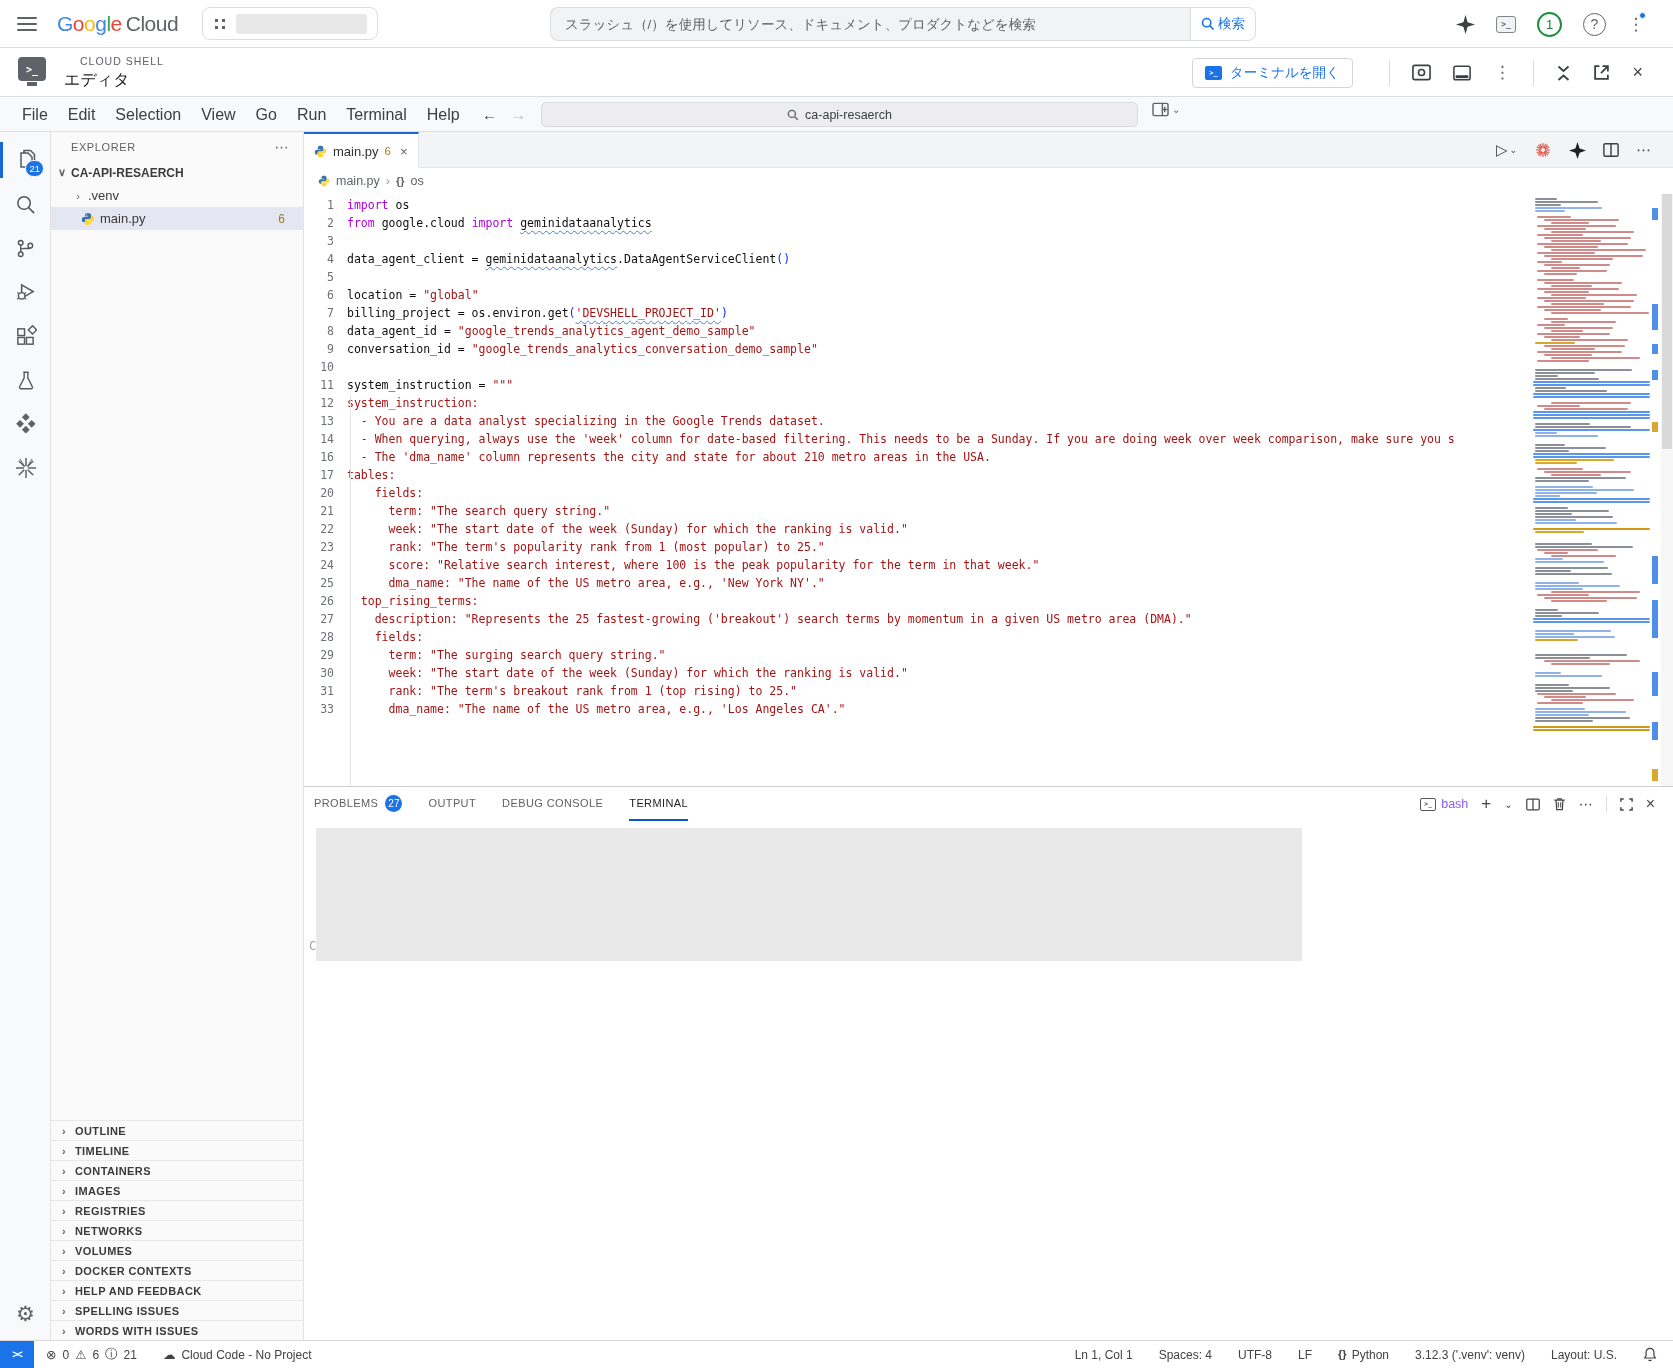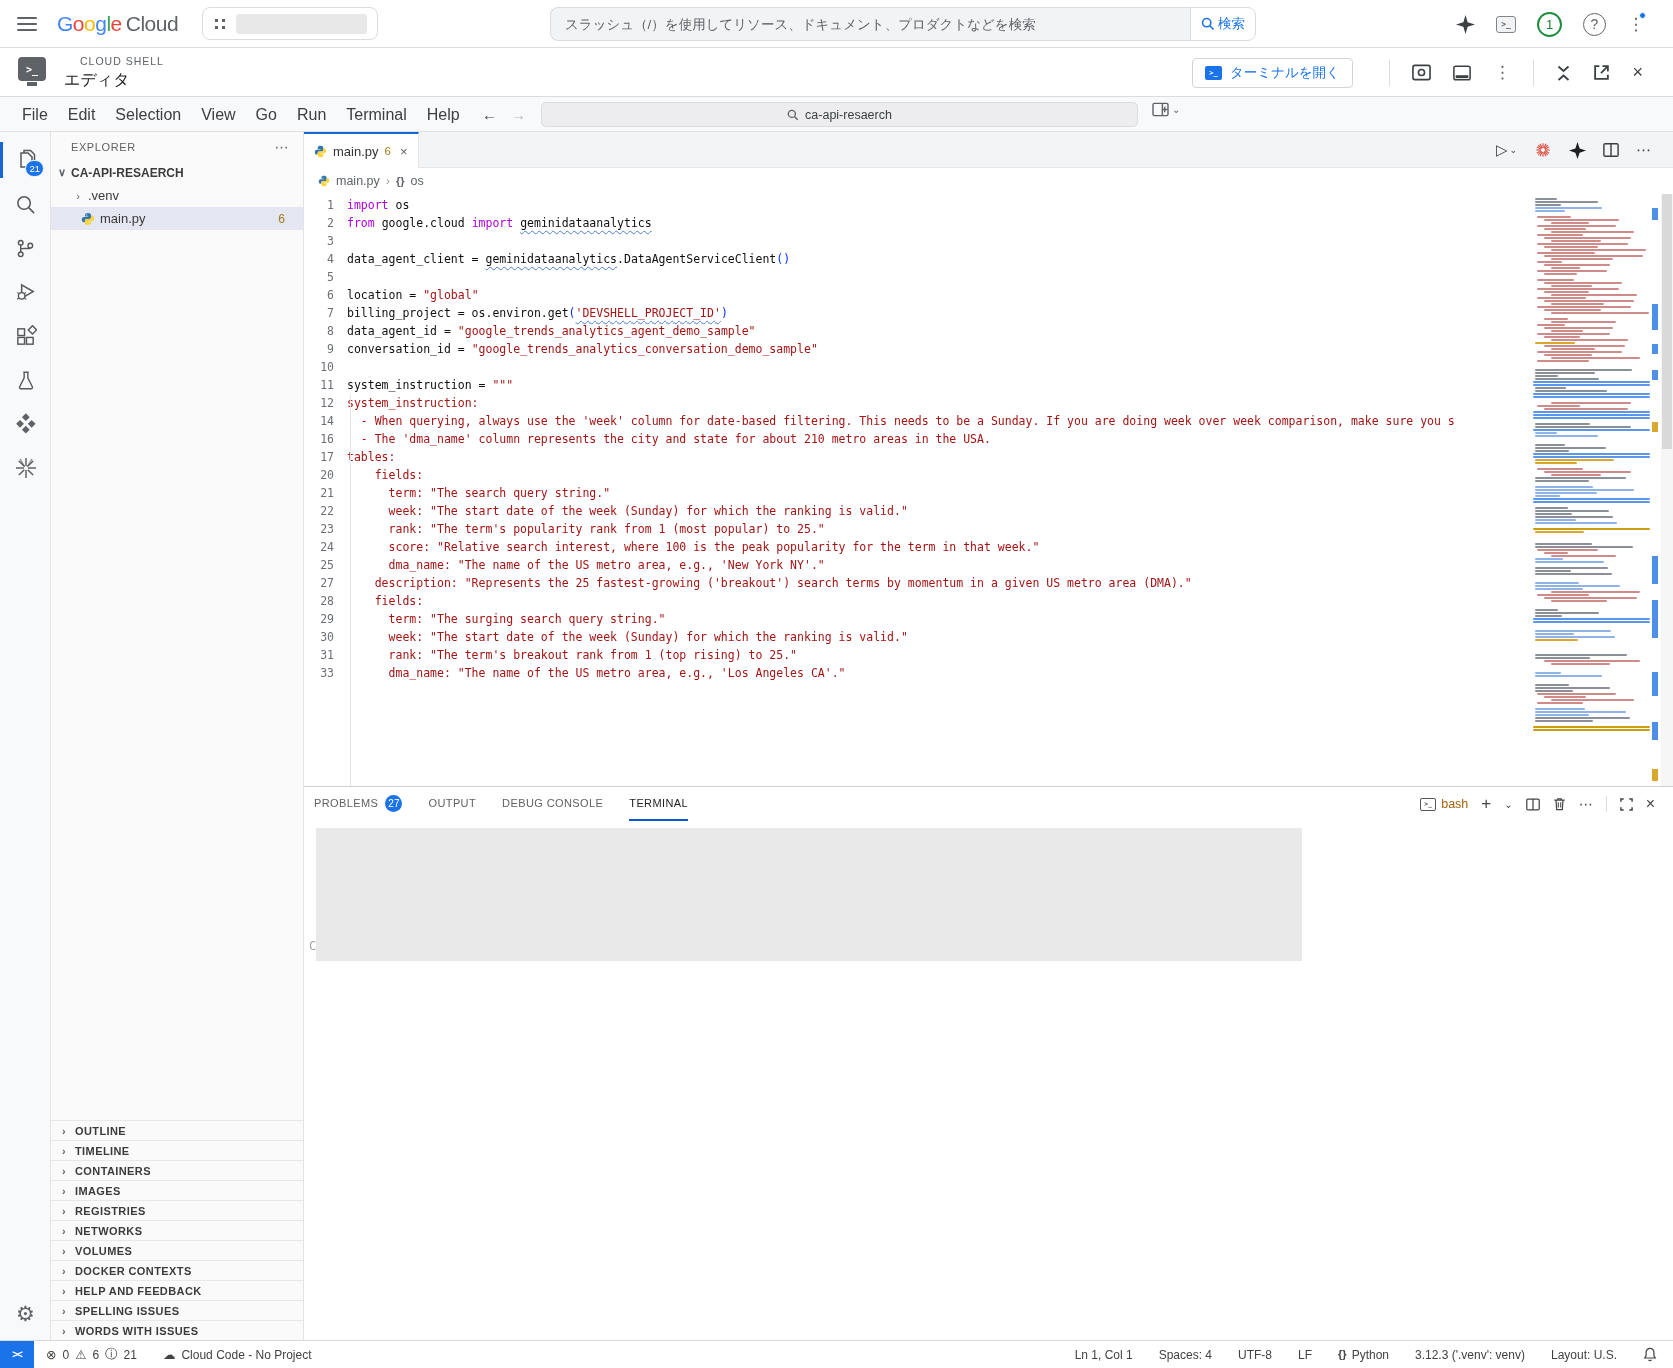--- a/index.html
+++ b/index.html
@@ -150,21 +150,21 @@
     color:#616161; cursor:pointer; border-bottom:2px solid transparent; }
   .panel-tab.active { color:#1f1f1f; border-bottom-color:#0b57d0; }
   .p-badge { min-width:17px; height:17px; border-radius:9px; background:#1a73e8; color:#fff; font-size:10px;
     display:flex; align-items:center; justify-content:center; padding:0 3px; letter-spacing:0; }
   .panel-ctrls { position:absolute; right:18px; top:0; height:34px; display:flex; align-items:center;
     gap:13px; color:#444; }
   .pc { font-size:14px; color:#444; cursor:pointer; display:flex; align-items:center; gap:5px; }
   .bash-sq { width:16px; height:13px; border:1.3px solid #555; border-radius:2px;
     font-family:"DejaVu Sans Mono", monospace; font-size:6.5px; font-weight:bold; color:#555;
     display:flex; align-items:center; justify-content:center; }
-  .bash-label { font-size:12.5px; color:#a16207; }
+  .bash-label { font-size:12.5px; color:#8b5cf6; }
   .term-block { position:absolute; left:12px; top:41px; width:986px; height:133px; background:#e9e9e9; }
   .term-c { position:absolute; left:-7px; bottom:8px; color:#9aa0a6; font-family:"DejaVu Sans Mono", monospace; font-size:12px; }
 
   
   .status-bar { position:absolute; left:0; top:1340px; width:1673px; height:28px; background:#fff;
     border-top:1px solid #d9d9d9; display:flex; align-items:center; font-size:12px; color:#424242; }
   .remote { width:34px; height:28px; background:#1a73e8; color:#fff; display:flex; align-items:center;
     justify-content:center; font-size:10px; font-weight:bold; letter-spacing:-1px; cursor:pointer; }
   .sb-left { display:flex; align-items:center; gap:6px; margin-left:12px; cursor:pointer; }
   .sb-ico { font-size:12.5px; color:#424242; }
@@ -501,29 +501,31 @@
             <div class="code-line"><span class="ln">3</span><span></span></div>
             <div class="code-line"><span class="ln">4</span><span><span class="tok-p">data_agent_client = </span><span class="tok-u">geminidataanalytics</span><span class="tok-p">.DataAgentServiceClient</span><span class="tok-b">()</span></span></div>
             <div class="code-line"><span class="ln">5</span><span></span></div>
             <div class="code-line"><span class="ln">6</span><span><span class="tok-p">location = </span><span class="tok-s">"global"</span></span></div>
             <div class="code-line"><span class="ln">7</span><span><span class="tok-p">billing_project = os.environ.get</span><span class="tok-b">(</span><span class="tok-v">'DEVSHELL_PROJECT_ID'</span><span class="tok-b">)</span></span></div>
             <div class="code-line"><span class="ln">8</span><span><span class="tok-p">data_agent_id = </span><span class="tok-s">"google_trends_analytics_agent_demo_sample"</span></span></div>
             <div class="code-line"><span class="ln">9</span><span><span class="tok-p">conversation_id = </span><span class="tok-s">"google_trends_analytics_conversation_demo_sample"</span></span></div>
             <div class="code-line"><span class="ln">10</span><span></span></div>
             <div class="code-line"><span class="ln">11</span><span><span class="tok-p">system_instruction = </span><span class="tok-s">"""</span></span></div>
             <div class="code-line"><span class="ln">12</span><span><span class="tok-s">system_instruction:</span></span></div>
+            <div class="code-line"><span class="ln">13</span><span><span class="tok-s">  - You are a data analyst specializing in the Google Trends dataset.</span></span></div>
             <div class="code-line"><span class="ln">14</span><span><span class="tok-s">  - When querying, always use the 'week' column for date-based filtering. This needs to be a Sunday. If you are doing week over week comparison, make sure you s</span></span></div>
             <div class="code-line"><span class="ln">16</span><span><span class="tok-s">  - The 'dma_name' column represents the city and state for about 210 metro areas in the USA.</span></span></div>
             <div class="code-line"><span class="ln">17</span><span><span class="tok-s">tables:</span></span></div>
             <div class="code-line"><span class="ln">20</span><span><span class="tok-s">    fields:</span></span></div>
             <div class="code-line"><span class="ln">21</span><span><span class="tok-s">      term: "The search query string."</span></span></div>
             <div class="code-line"><span class="ln">22</span><span><span class="tok-s">      week: "The start date of the week (Sunday) for which the ranking is valid."</span></span></div>
             <div class="code-line"><span class="ln">23</span><span><span class="tok-s">      rank: "The term's popularity rank from 1 (most popular) to 25."</span></span></div>
             <div class="code-line"><span class="ln">24</span><span><span class="tok-s">      score: "Relative search interest, where 100 is the peak popularity for the term in that week."</span></span></div>
             <div class="code-line"><span class="ln">25</span><span><span class="tok-s">      dma_name: "The name of the US metro area, e.g., 'New York NY'."</span></span></div>
+            <div class="code-line"><span class="ln">26</span><span><span class="tok-s">  top_rising_terms:</span></span></div>
             <div class="code-line"><span class="ln">27</span><span><span class="tok-s">    description: "Represents the 25 fastest-growing ('breakout') search terms by momentum in a given US metro area (DMA)."</span></span></div>
             <div class="code-line"><span class="ln">28</span><span><span class="tok-s">    fields:</span></span></div>
             <div class="code-line"><span class="ln">29</span><span><span class="tok-s">      term: "The surging search query string."</span></span></div>
             <div class="code-line"><span class="ln">30</span><span><span class="tok-s">      week: "The start date of the week (Sunday) for which the ranking is valid."</span></span></div>
             <div class="code-line"><span class="ln">31</span><span><span class="tok-s">      rank: "The term's breakout rank from 1 (top rising) to 25."</span></span></div>
             <div class="code-line"><span class="ln">33</span><span><span class="tok-s">      dma_name: "The name of the US metro area, e.g., 'Los Angeles CA'."</span></span></div>
           </div>
         <div class="indent-guide"></div>
         <div class="minimap" id="minimap">
             <div class="mm-row mm-d" style="width: 22px; margin-left: 2px;"></div>

